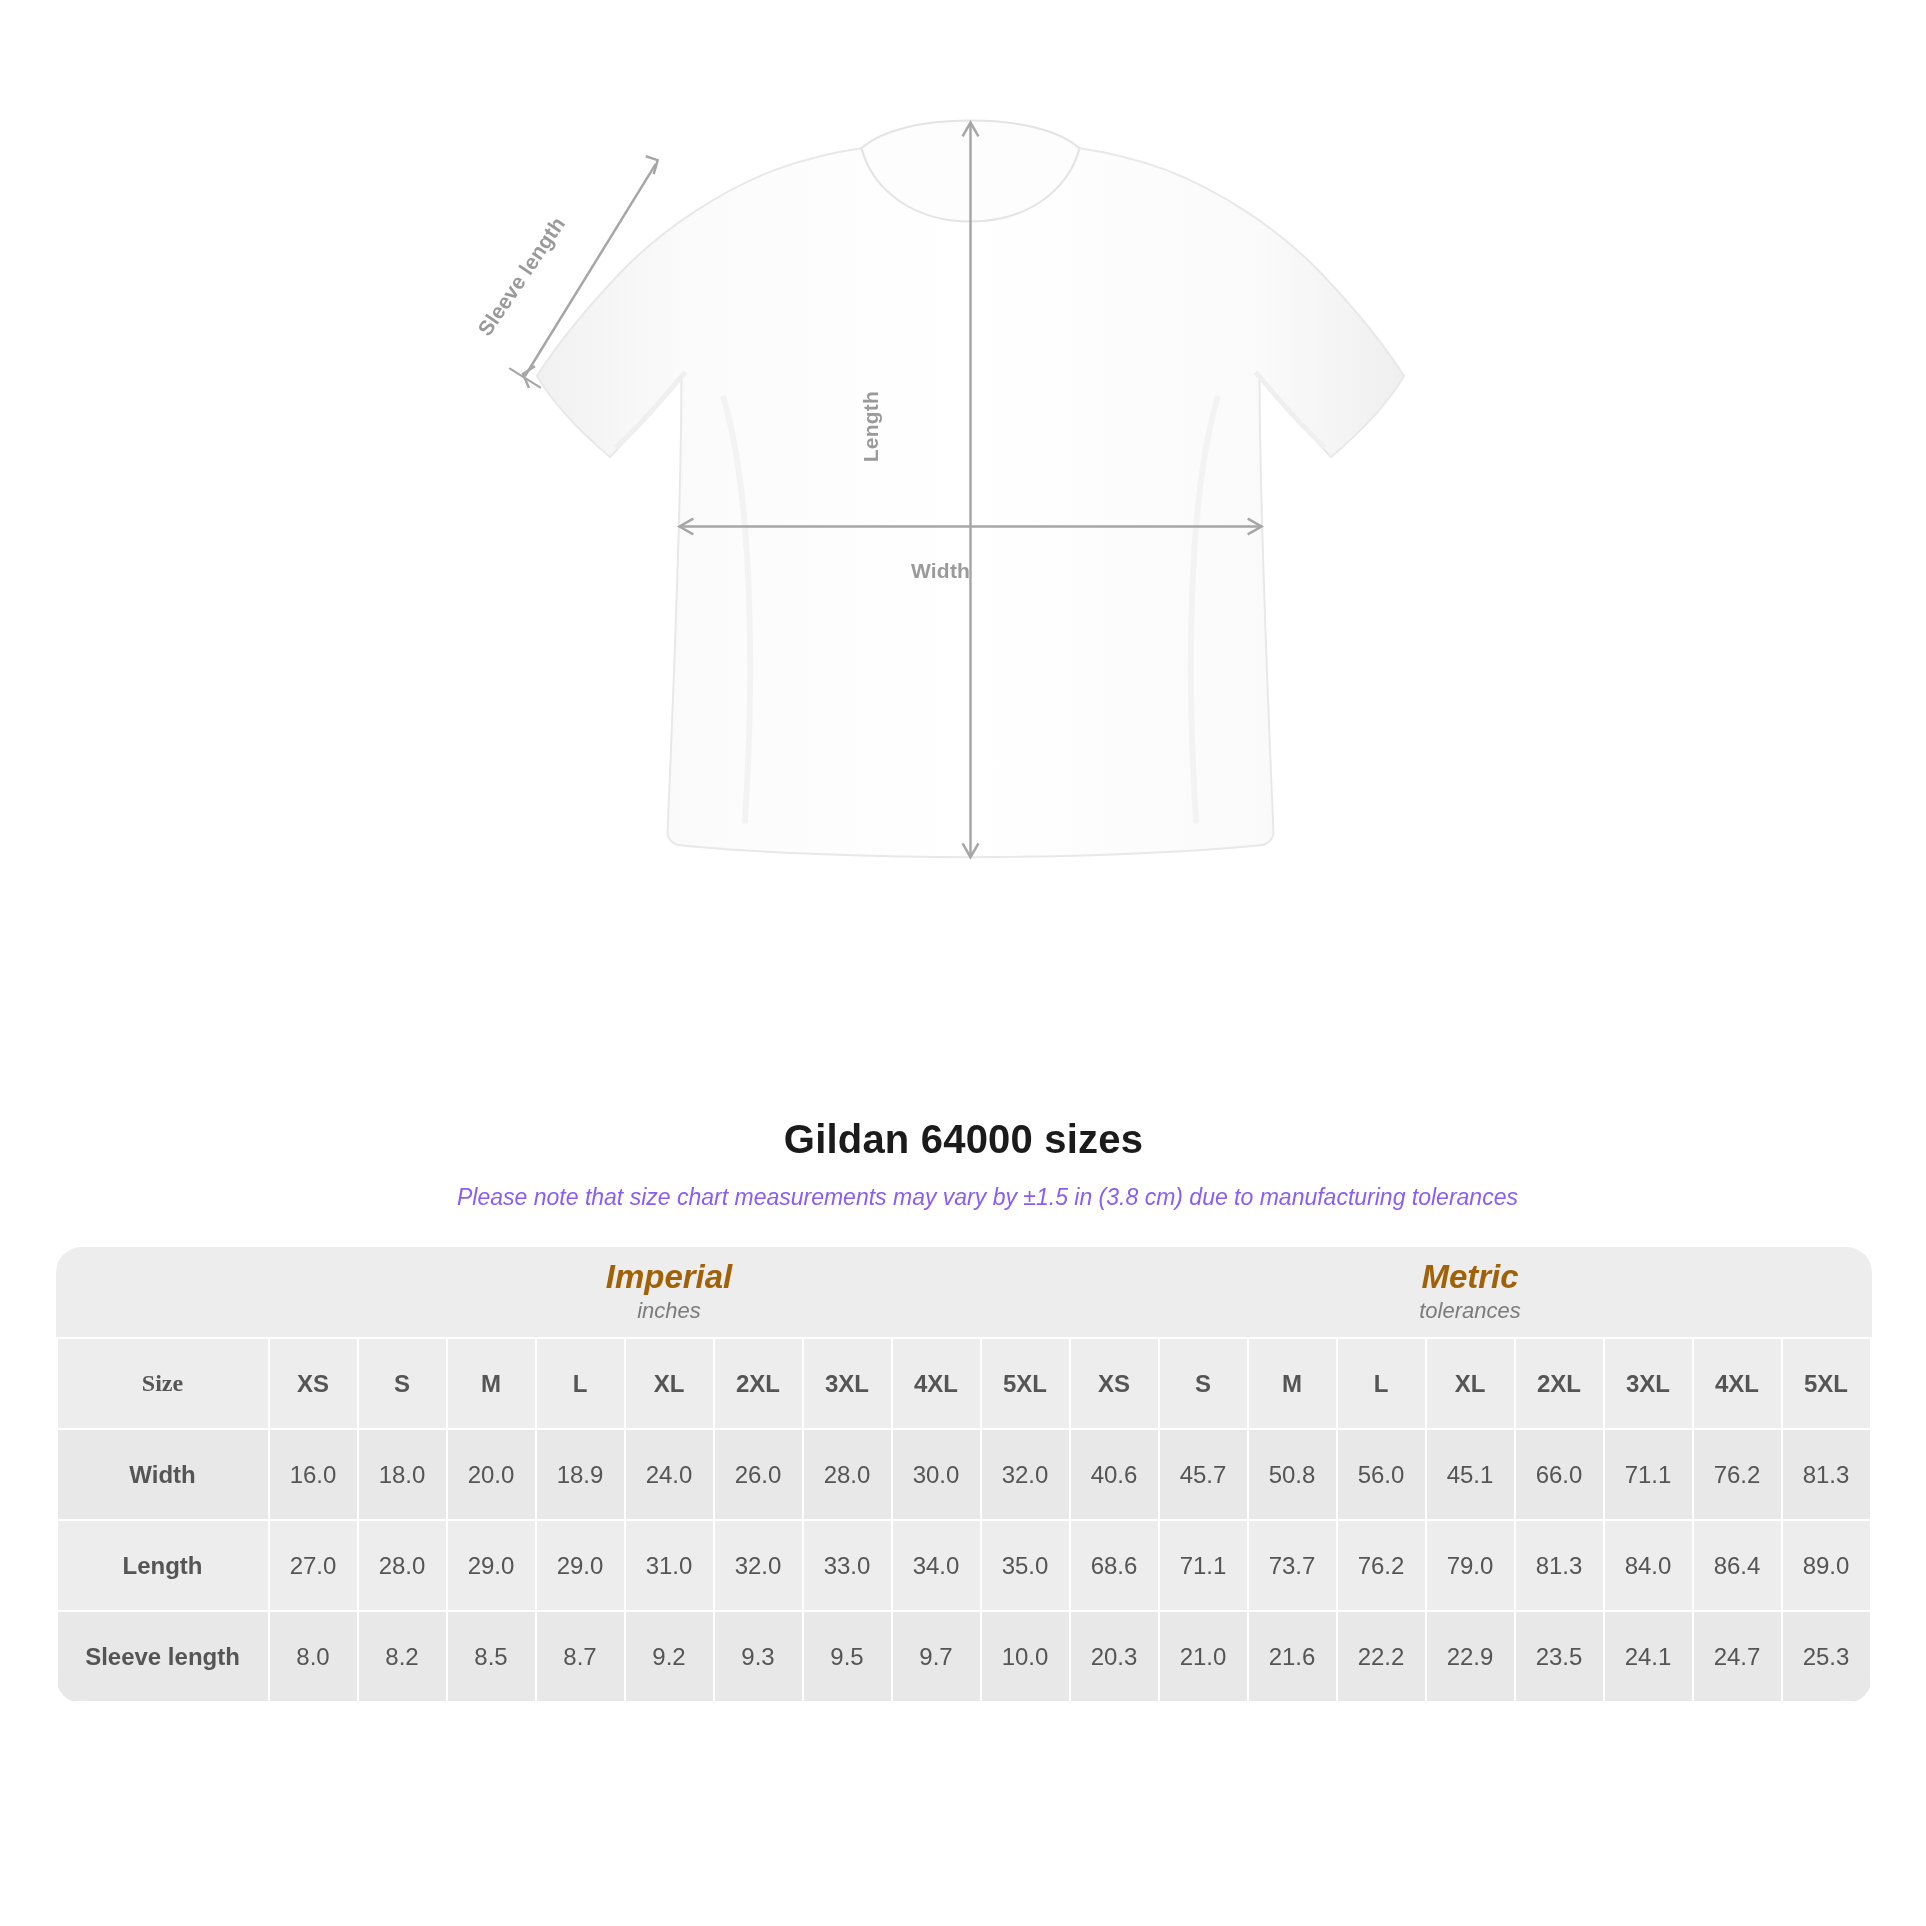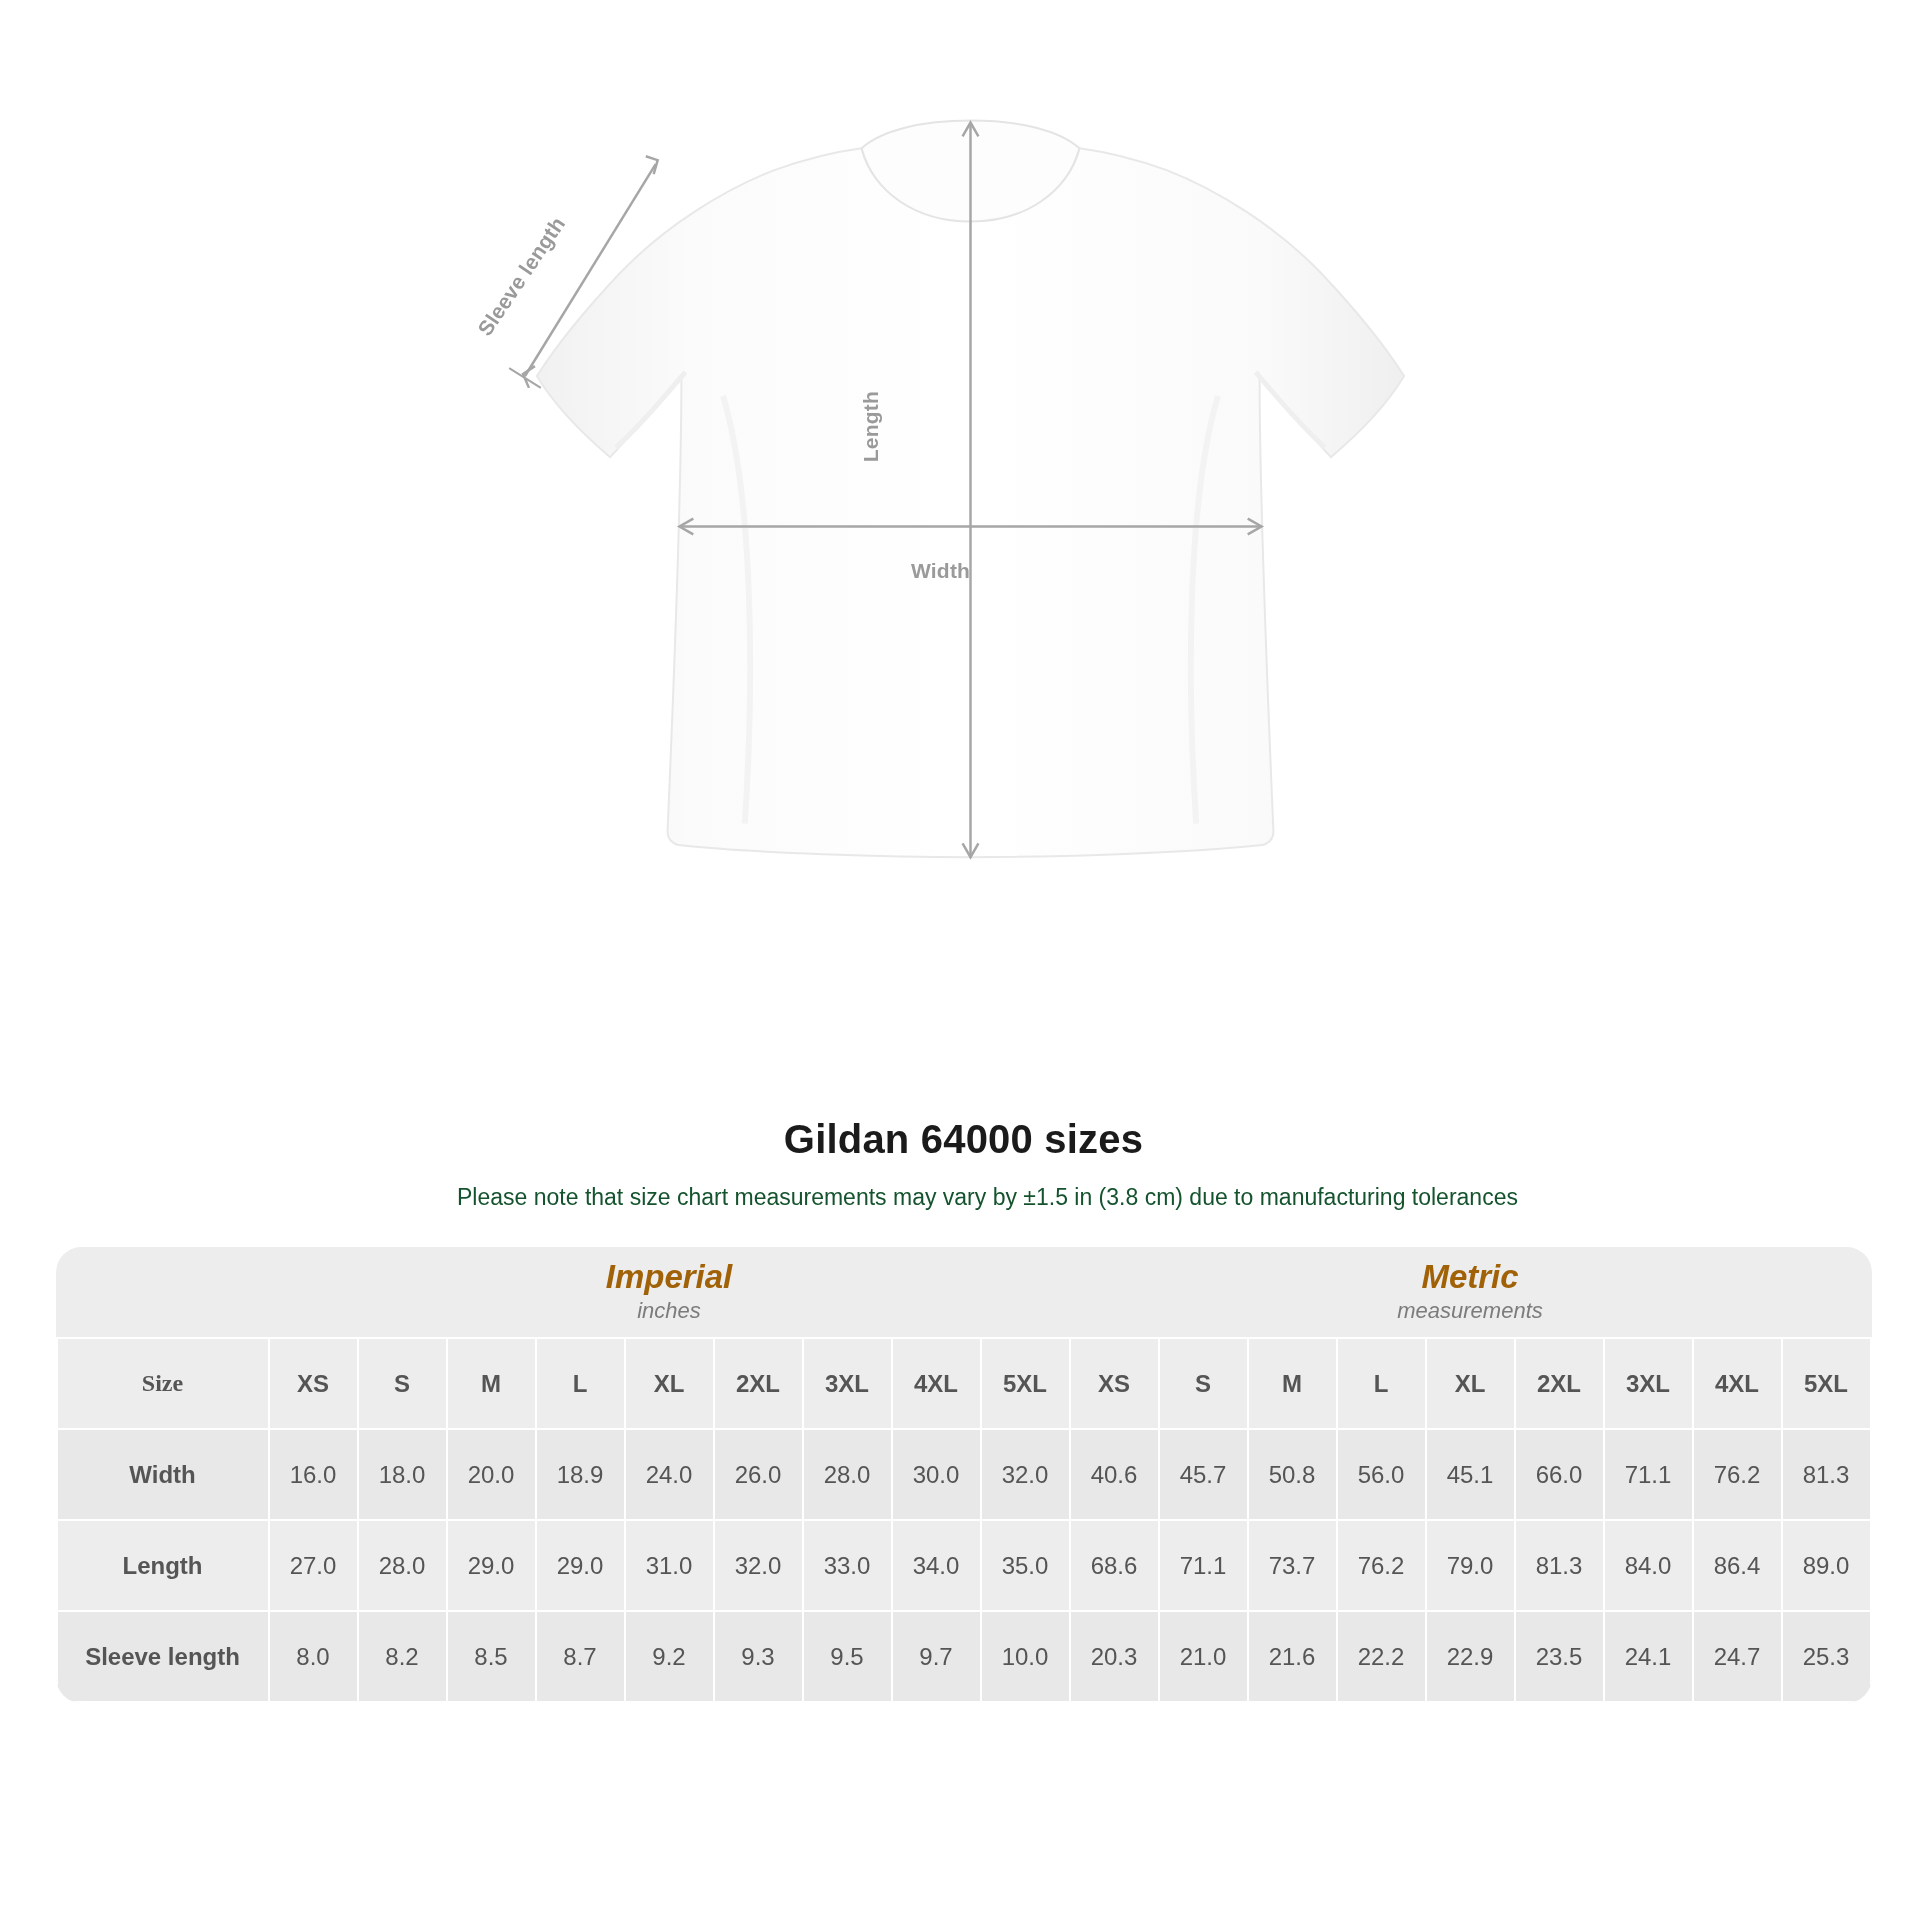--- a/index.html
+++ b/index.html
@@ -50,21 +50,22 @@
   .title-block { text-align:center; margin-top:8px; }
   .chart-title {
     font-size:40px;
     font-weight:bold;
     color:#1b1b1b;
     margin:0 0 22px 0;
     letter-spacing:0.2px;
   }
   .chart-note {
     font-size:23px;
-    color:#14532d;
+    font-style:italic;
+    color:#8b5cf6;
     margin:0;
     padding-left:48px;
   }
 
   
   .table-wrap {
     margin:36px auto 0 auto;
     width:1816px;
   }
   table.size-table {
@@ -209,21 +210,21 @@
       </colgroup>
       <tbody>
         <tr>
           <td class="corner-cell"></td>
           <td class="unit-cell" colspan="9">
             <div class="unit-name">Imperial</div>
             <div class="unit-sub">inches</div>
           </td>
           <td class="unit-cell" colspan="9">
             <div class="unit-name">Metric</div>
-            <div class="unit-sub">measurements</div>
+            <div class="unit-sub">tolerances</div>
           </td>
         </tr>
 
         <tr class="hdr-row row-b">
           <td class="hdr-size-label">Size</td>
           <td class="hdr-cell">XS</td>
           <td class="hdr-cell">S</td>
           <td class="hdr-cell">M</td>
           <td class="hdr-cell">L</td>
           <td class="hdr-cell">XL</td>

